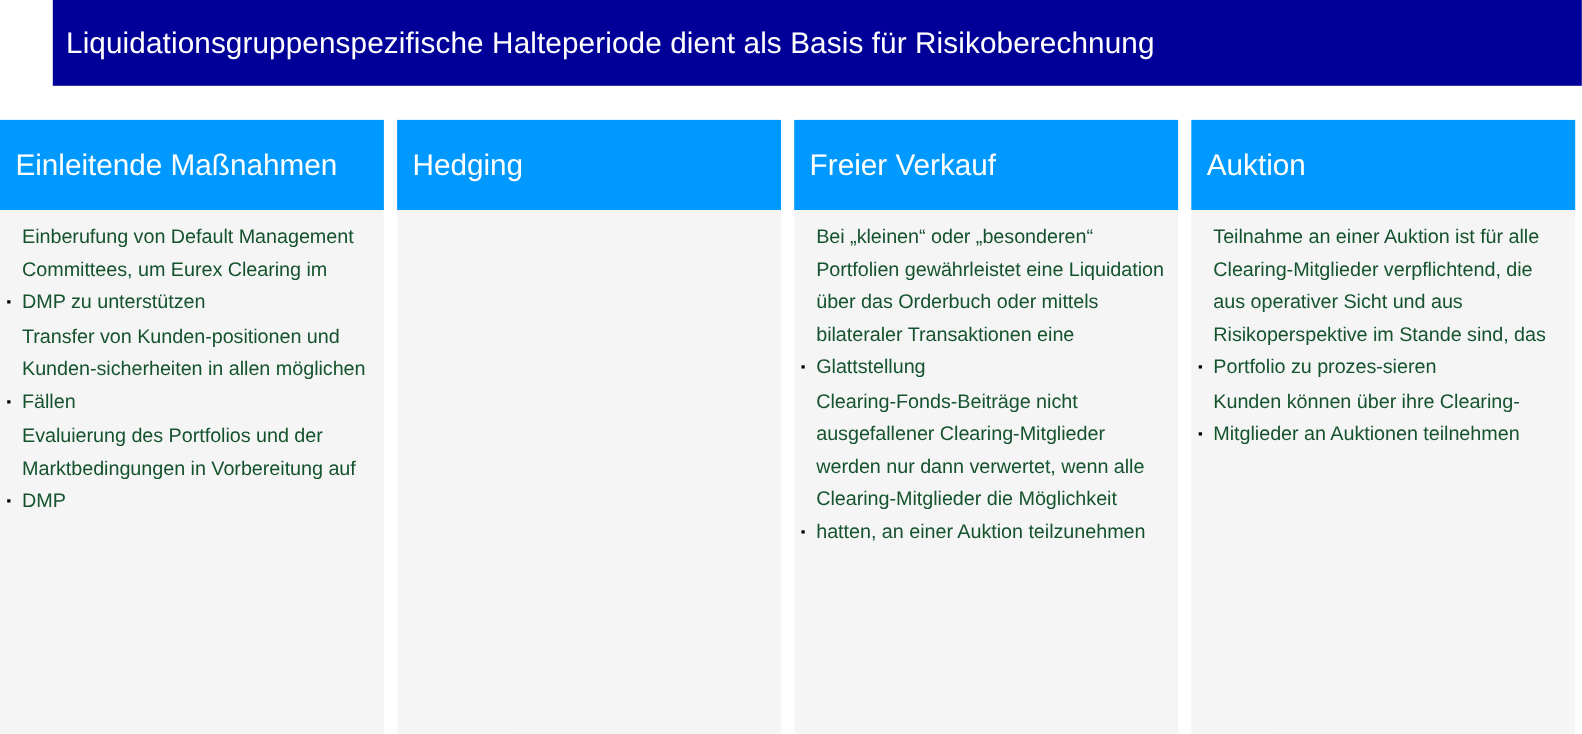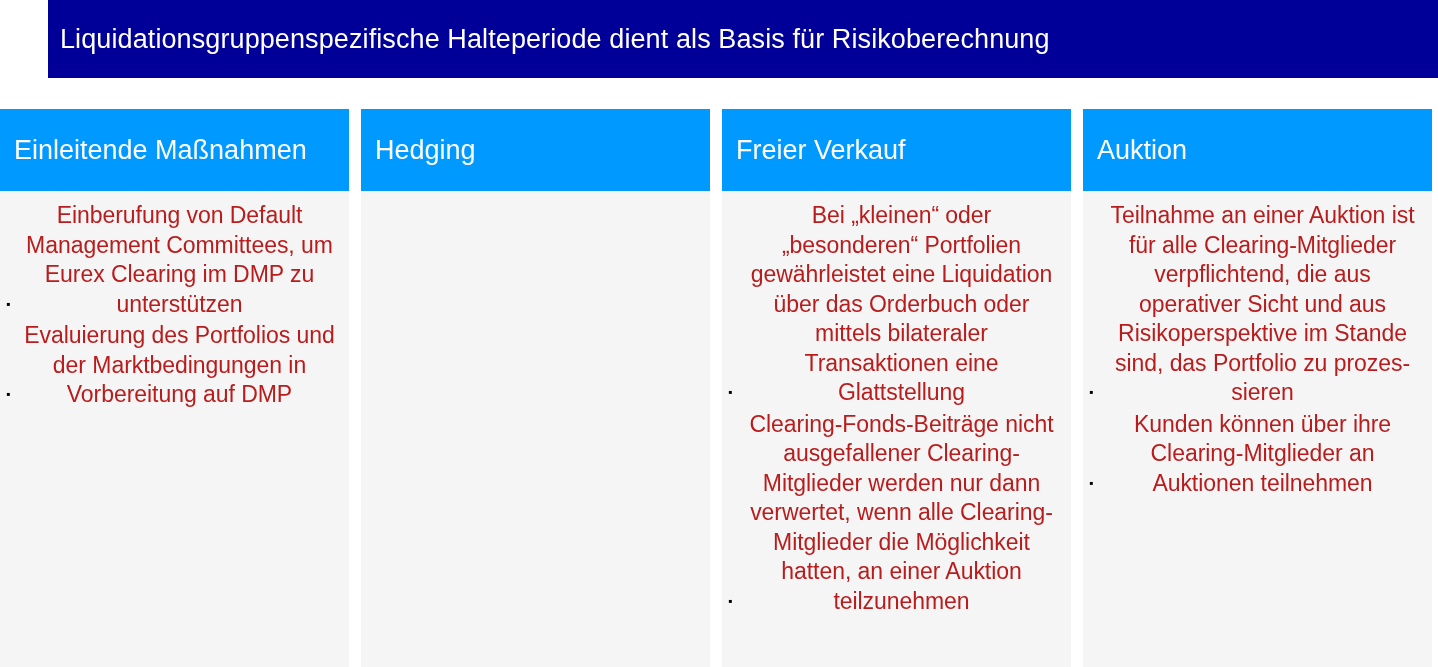--- a/index.html
+++ b/index.html
@@ -78,25 +78,24 @@
   }
   ul.bullets {
     list-style: none;
     margin: 0;
     padding: 0;
   }
   ul.bullets li {
     position: relative;
     padding-left: 16px;
     margin: 0 0 2px 0;
-    color: #b91c1c;
-    font-size: 23px;
+    color: #14532d;
+    font-size: 18px;
     line-height: 29.5px;
     letter-spacing: -0.05px;
-    text-align: center;
   }
   ul.bullets li::before {
     content: "▪";
     position: absolute;
     left: 2px;
     bottom: 0;
     font-size: 12px;
     line-height: 29.5px;
     color: #000000;
   }
@@ -112,20 +111,21 @@
 
   <div class="columns">
 
     <div class="col">
       <div class="col-header">
         <div class="col-header-text">Einleitende Maßnahmen</div>
       </div>
       <div class="col-body">
         <ul class="bullets">
           <li>Einberufung von Default Management Committees, um Eurex Clearing im DMP zu unterstützen</li>
+          <li>Transfer von Kunden-positionen und Kunden-sicherheiten in allen möglichen Fällen</li>
           <li>Evaluierung des Portfolios und der Marktbedingungen in Vorbereitung auf DMP</li>
         </ul>
       </div>
     </div>
 
     <div class="col">
       <div class="col-header">
         <div class="col-header-text">Hedging</div>
       </div>
       <div class="col-body">

